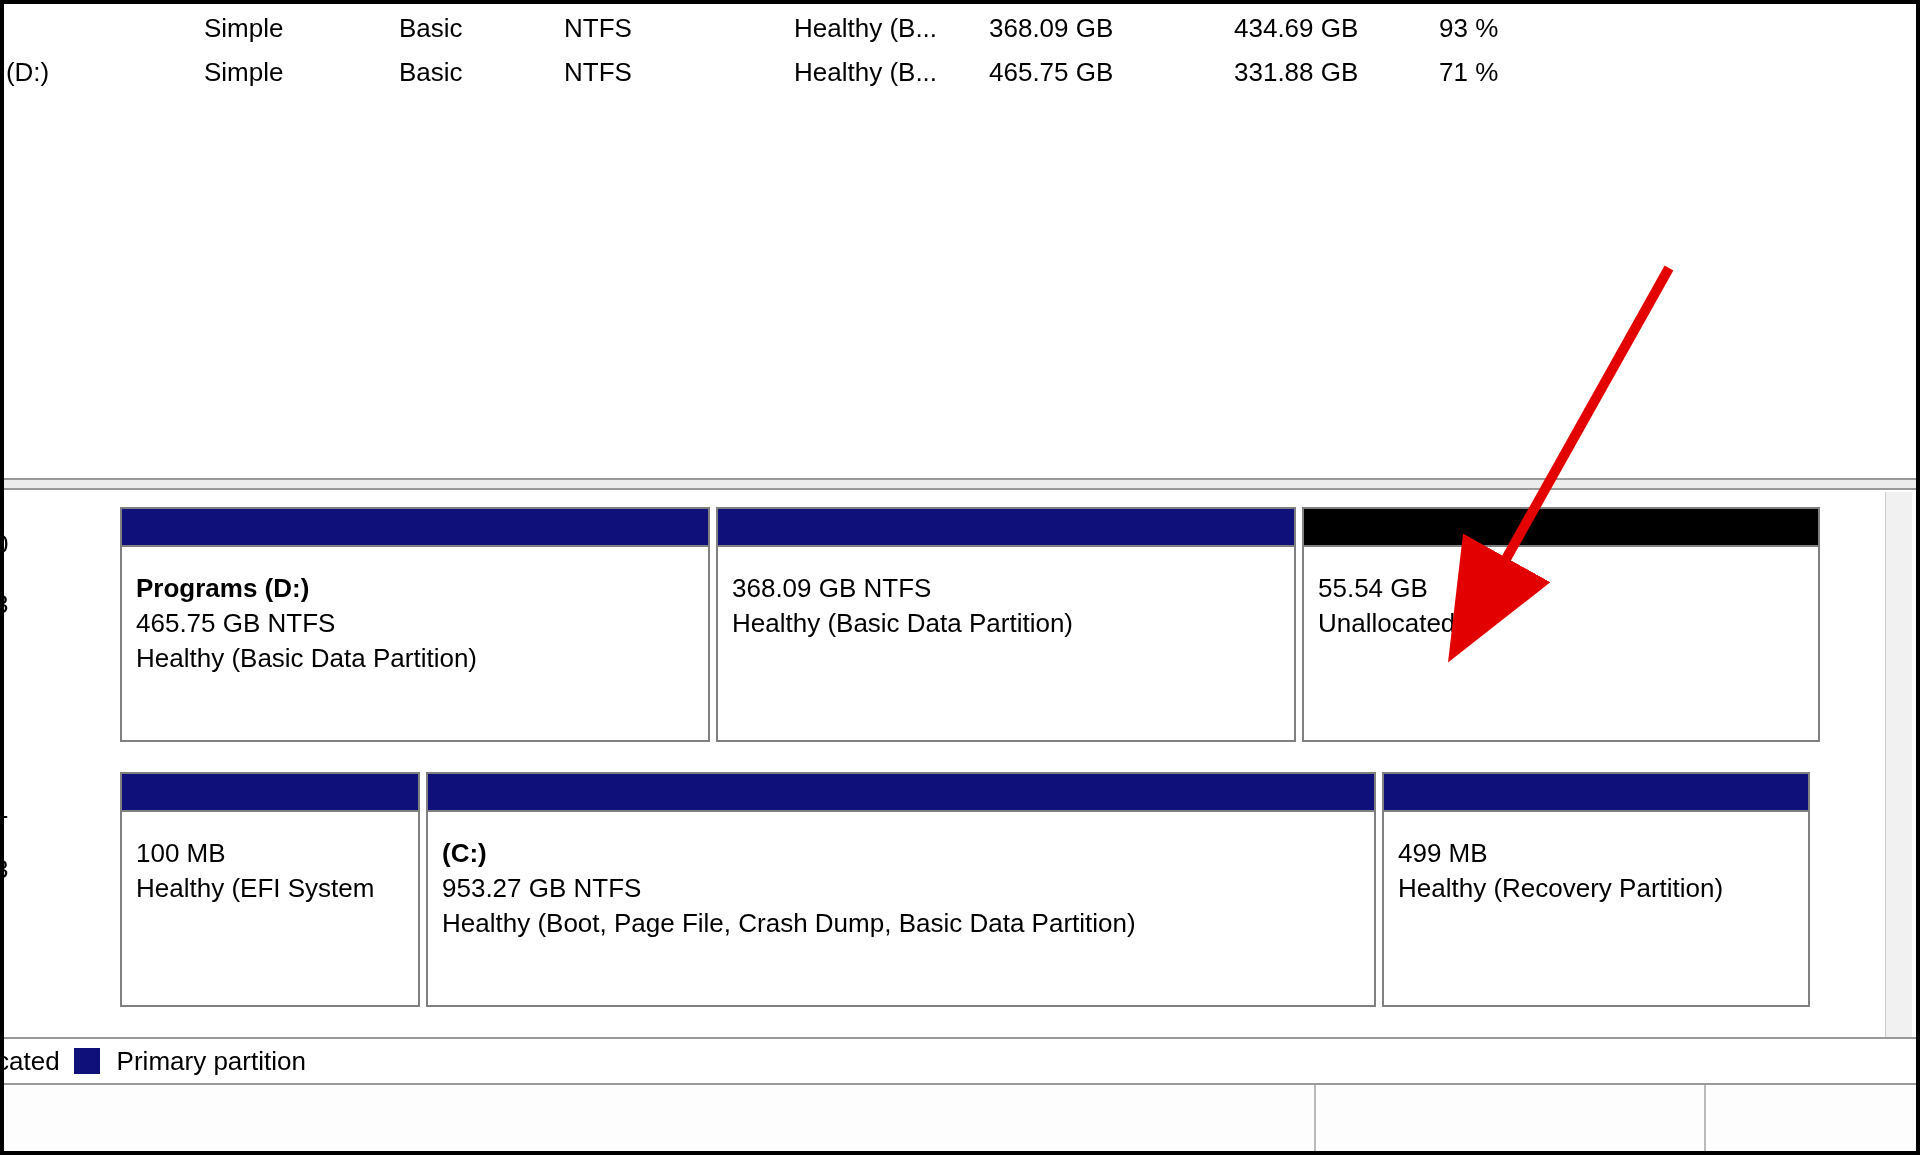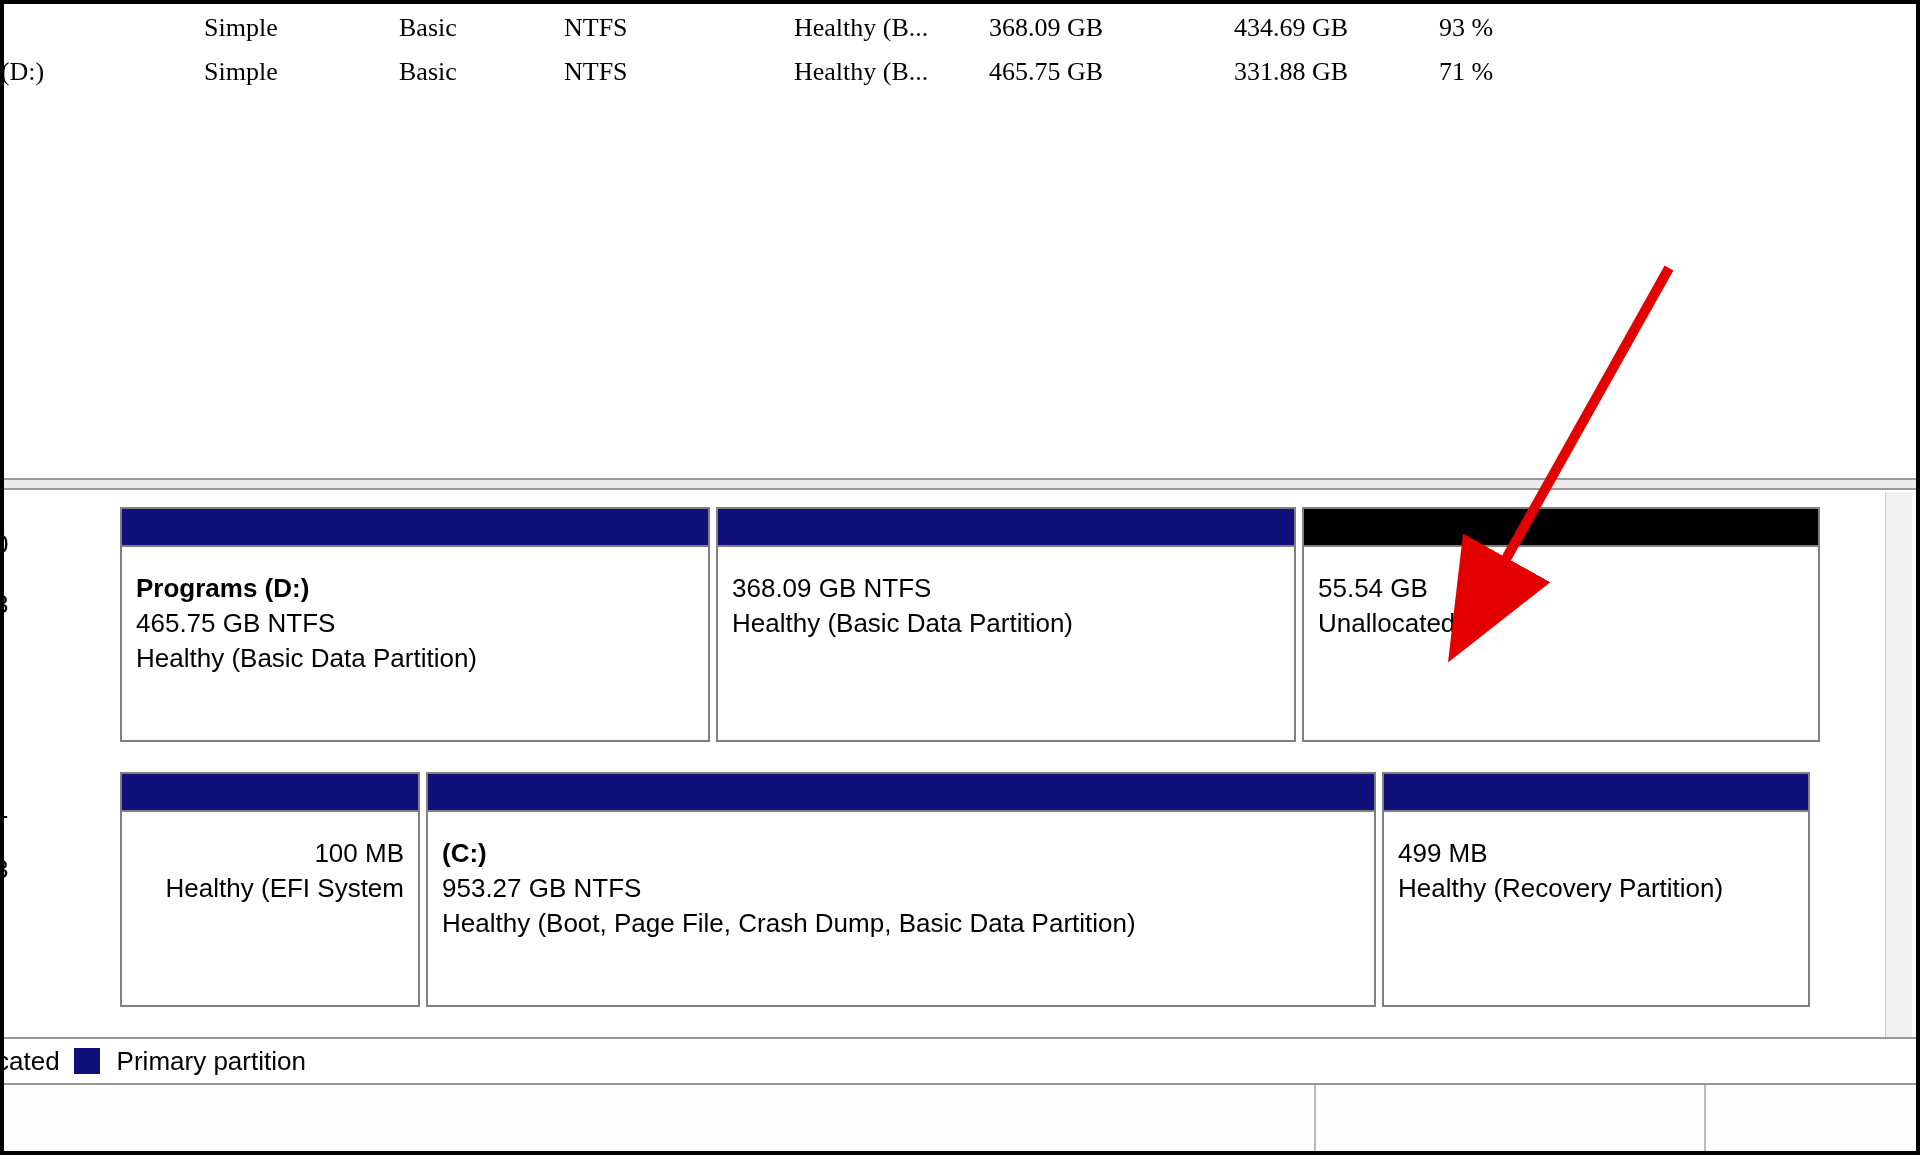--- a/index.html
+++ b/index.html
@@ -30,21 +30,20 @@
     right: 0;
     height: 490px;
     background: #fff;
     overflow: hidden;
   }
   .vrow {
     position: relative;
     height: 40px;
     line-height: 40px;
     white-space: nowrap;
-    font-family: Liberation Serif, serif;
   }
   .vcell {
     position: absolute;
     top: 0;
     height: 40px;
     overflow: hidden;
     text-overflow: ellipsis;
   }
   
   .c-vol   { left: -40px; width: 220px; }
@@ -255,21 +254,21 @@
         <div class="part-header hdr-black"></div>
         <div class="part-body">
           <div class="part-title normal"></div>
           <div class="part-line">55.54 GB</div>
           <div class="part-line">Unallocated</div>
         </div>
       </div>
     </div>
 
     <div class="disk-row row1">
-      <div class="partition" style="width:300px;text-align:right;">
+      <div class="partition" style="width:300px;">
         <div class="part-header hdr-blue"></div>
         <div class="part-body">
           <div class="part-title normal"></div>
           <div class="part-line">100 MB</div>
           <div class="part-line">Healthy (EFI System</div>
         </div>
       </div>
       <div class="partition" style="width:950px;">
         <div class="part-header hdr-blue"></div>
         <div class="part-body">

